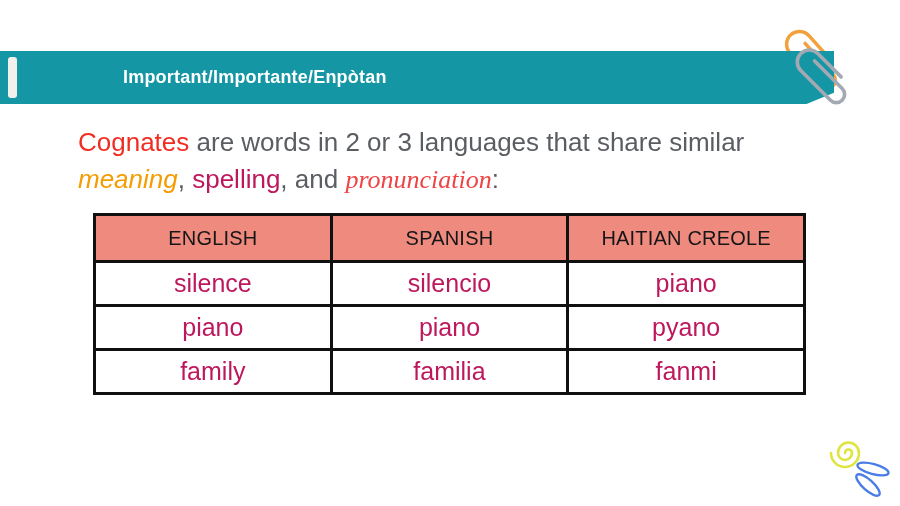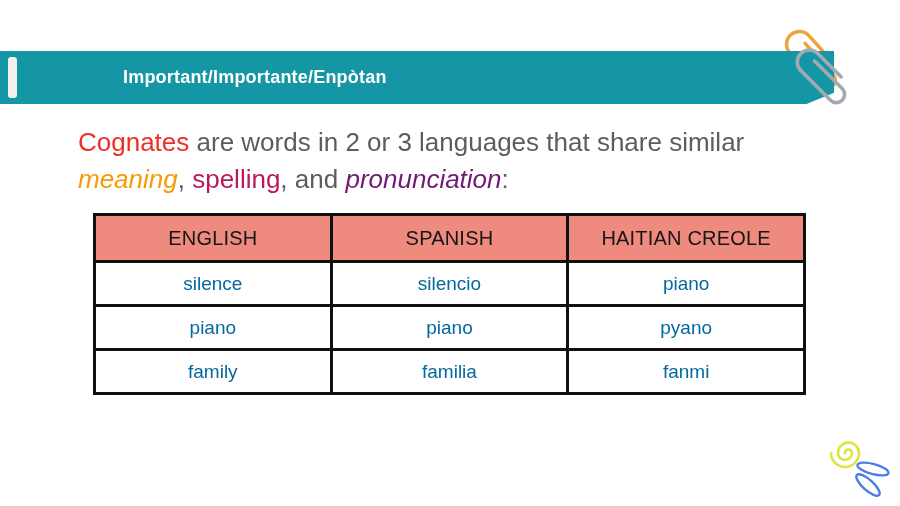--- a/index.html
+++ b/index.html
@@ -27,36 +27,36 @@
   .clip-orange{position:absolute;left:760px;top:15px;z-index:1;}
   .clip-gray{position:absolute;left:770px;top:30px;z-index:3;}
   
   .intro{
     position:absolute;left:78px;top:124px;width:760px;z-index:2;
     font-size:26px;line-height:37px;color:#5A5D62;white-space:nowrap;
   }
   .w-cognates{color:#F02D23;text-align:center;}
   .w-meaning{color:#F59C01;font-style:italic;}
   .w-spelling{color:#be185d;text-align:center;}
-  .w-pronunciation{color:#701a75;font-style:italic;}
+  .w-pronunciation{color:#ef4444;font-style:italic;font-family:Liberation Serif, serif;}
   
   .cognates-table{
     position:absolute;left:93px;top:213px;width:713px;z-index:2;
     border-collapse:collapse;table-layout:fixed;border-radius:20px;
   }
   .cognates-table th,.cognates-table td{
     border:3px solid #101010;text-align:center;vertical-align:middle;
     font-family:"Liberation Sans",sans-serif;overflow:hidden;
   }
   .cognates-table th{
     background:#EE8A7E;height:42px;font-size:20px;font-weight:500;
     color:#161616;letter-spacing:.2px;
   }
   .cognates-table td{
-    background:#ffffff;height:39px;font-size:19px;font-weight:400;color:#0369a1;
+    background:#ffffff;height:39px;font-size:25px;font-weight:400;color:#be185d;
   }
   
   .spiral-doodle{position:absolute;left:823px;top:434px;z-index:2;}
   .petal-doodle{position:absolute;left:845px;top:456px;z-index:2;}
 </style>
 </head>
 <body>
 
 <div class="slide">
 

